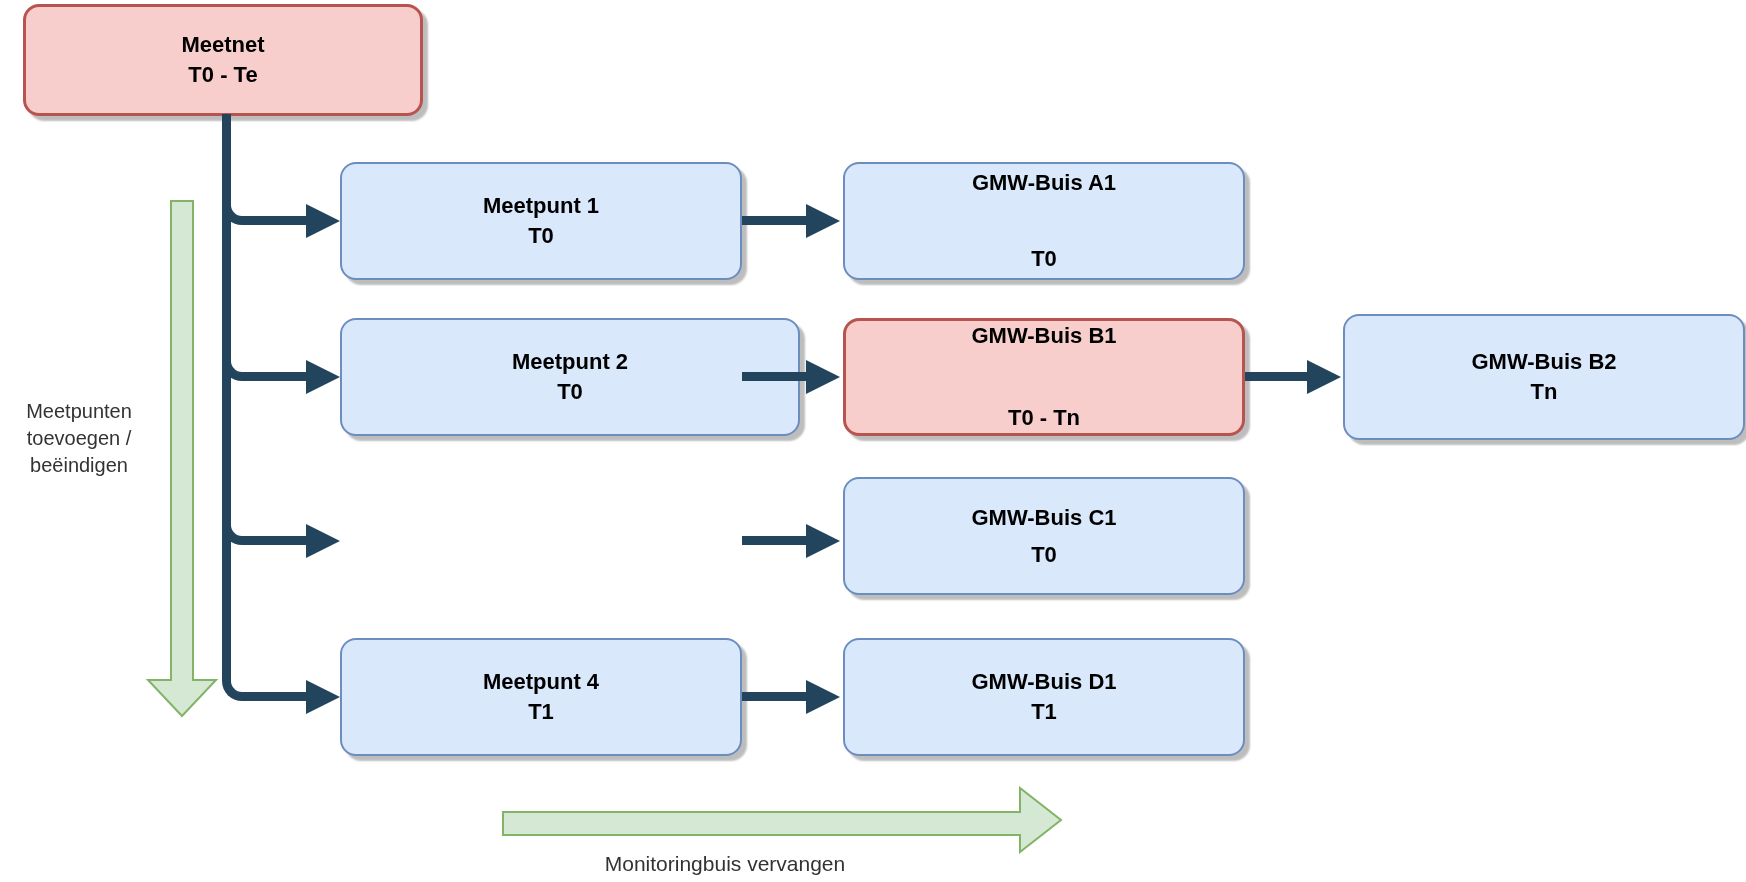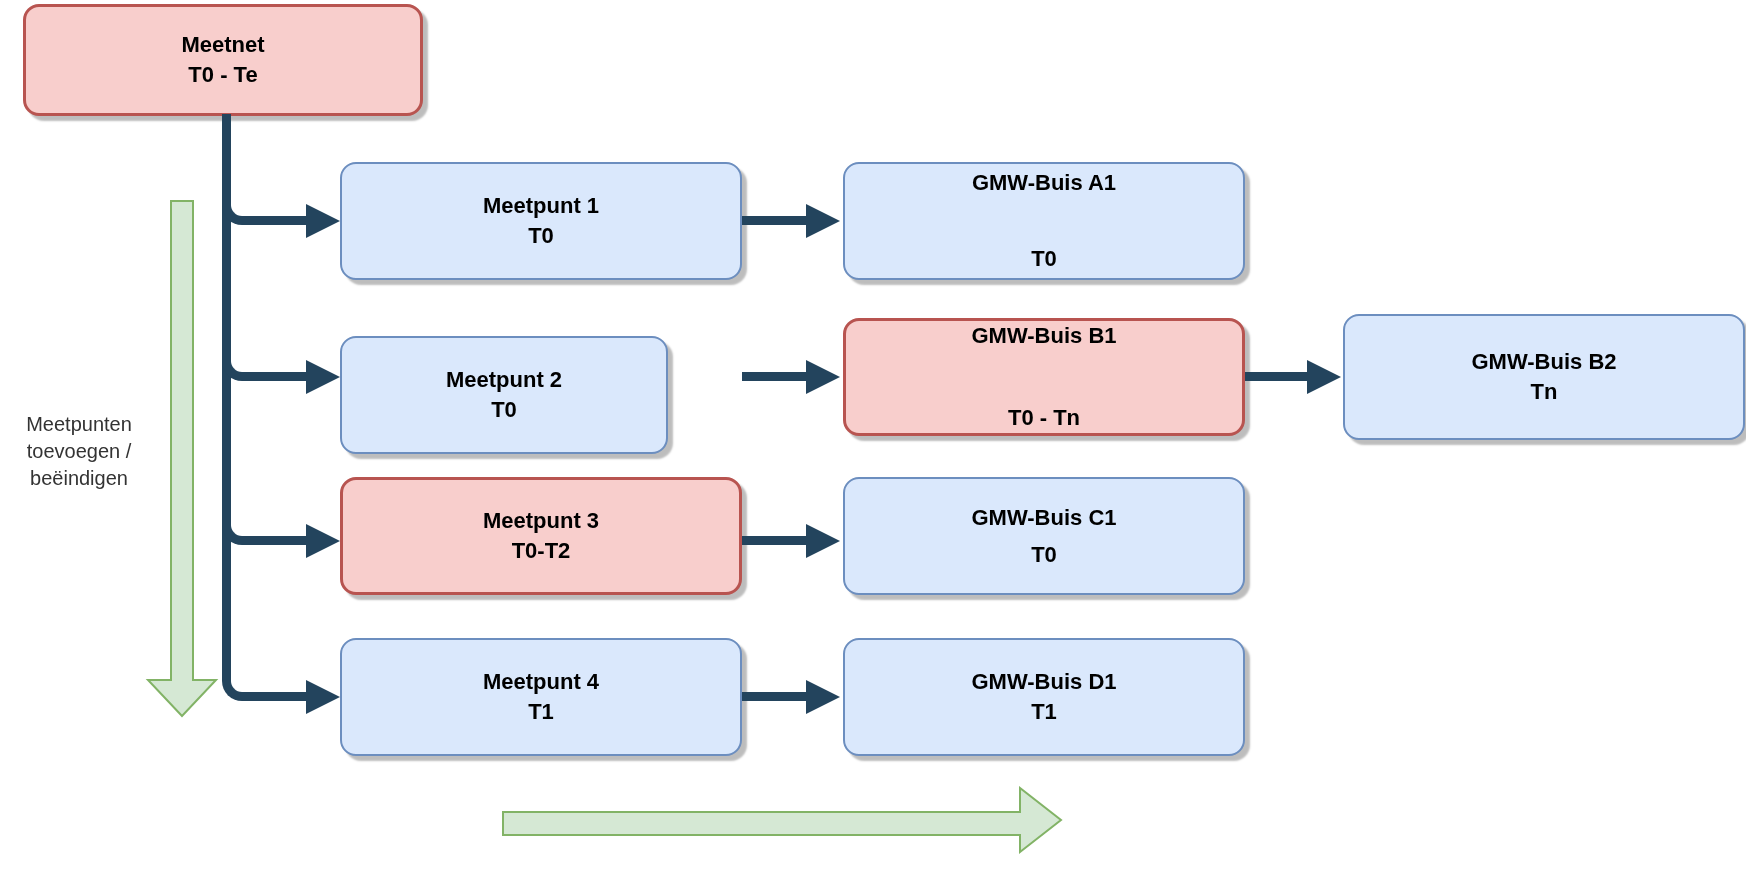--- a/index.html
+++ b/index.html
@@ -29,21 +29,21 @@
     border-bottom-left-radius:20px; background:transparent;
   }
   .ahead{
     position:absolute; width:0; height:0;
     border-top:17px solid transparent; border-bottom:17px solid transparent;
     border-left:34px solid var(--connector);
   }
   .garrow{ position:absolute; }
   .side-label{
     position:absolute; color:var(--label-text); font-size:20px; line-height:27px;
-    text-align:center; font-weight:normal;margin-top:13px;
+    text-align:center; font-weight:normal;
   }
   .bottom-label{
     position:absolute; color:var(--label-text); font-size:21px; text-align:center;
     font-weight:normal;
   }
 </style>
 </head>
 <body>
 
 <div class="canvas">
@@ -75,41 +75,37 @@
     <span>Meetpunt 1</span>
     <span>T0</span>
   </div>
   <div class="hshaft" style="left:742px; top:216px; width:66px;"></div>
   <div class="ahead" style="left:806px; top:204px;"></div>
   <div class="box blue" style="left:843px; top:162px; width:402px; height:118px;gap:46px;">
     <span>GMW-Buis A1</span>
     <span>T0</span>
   </div>
 
-  <div class="box blue" style="left:340px; top:336px; width:328px; height:118px;">
+  <div class="box blue" style="left:340px; top:318px; width:460px; height:118px;">
     <span>Meetpunt 2</span>
     <span>T0</span>
   </div>
   <div class="hshaft" style="left:742px; top:372px; width:66px;"></div>
   <div class="ahead" style="left:806px; top:360px;"></div>
   <div class="box red" style="left:843px; top:318px; width:402px; height:118px;justify-content:space-between;">
     <span>GMW-Buis B1</span>
     <span>T0 - Tn</span>
   </div>
   <div class="hshaft" style="left:1245px; top:372px; width:64px;"></div>
   <div class="ahead" style="left:1307px; top:360px;"></div>
   <div class="box blue" style="left:1343px; top:314px; width:402px; height:126px;">
     <span>GMW-Buis B2</span>
     <span>Tn</span>
   </div>
 
-  <div class="box red" style="left:340px; top:477px; width:402px; height:118px;">
-    <span>Meetpunt 3</span>
-    <span>T0-T2</span>
-  </div>
   <div class="hshaft" style="left:742px; top:536px; width:66px;"></div>
   <div class="ahead" style="left:806px; top:524px;"></div>
   <div class="box blue" style="left:843px; top:477px; width:402px; height:118px;gap:7px;">
     <span>GMW-Buis C1</span>
     <span>T0</span>
   </div>
 
   <div class="box blue" style="left:340px; top:638px; width:402px; height:118px;">
     <span>Meetpunt 4</span>
     <span>T1</span>
@@ -126,14 +122,15 @@
   </svg>
   <div class="side-label" style="left:8px; top:398px; width:142px;">
     <div>Meetpunten</div>
     <div>toevoegen /</div>
     <div>beëindigen</div>
   </div>
 
   <svg class="garrow" style="left:500px; top:786px;" width="565" height="70" viewBox="0 0 565 70">
     <polygon points="3,26 520,26 520,2 561,34 520,66 520,49 3,49" fill="var(--green-fill)" stroke="var(--green-border)" stroke-width="2" stroke-linejoin="miter"></polygon>
   </svg>
+  <div class="bottom-label" style="left:500px; top:852px; width:450px;">Monitoringbuis vervangen</div>
 
 </div>
 
 </body></html>

